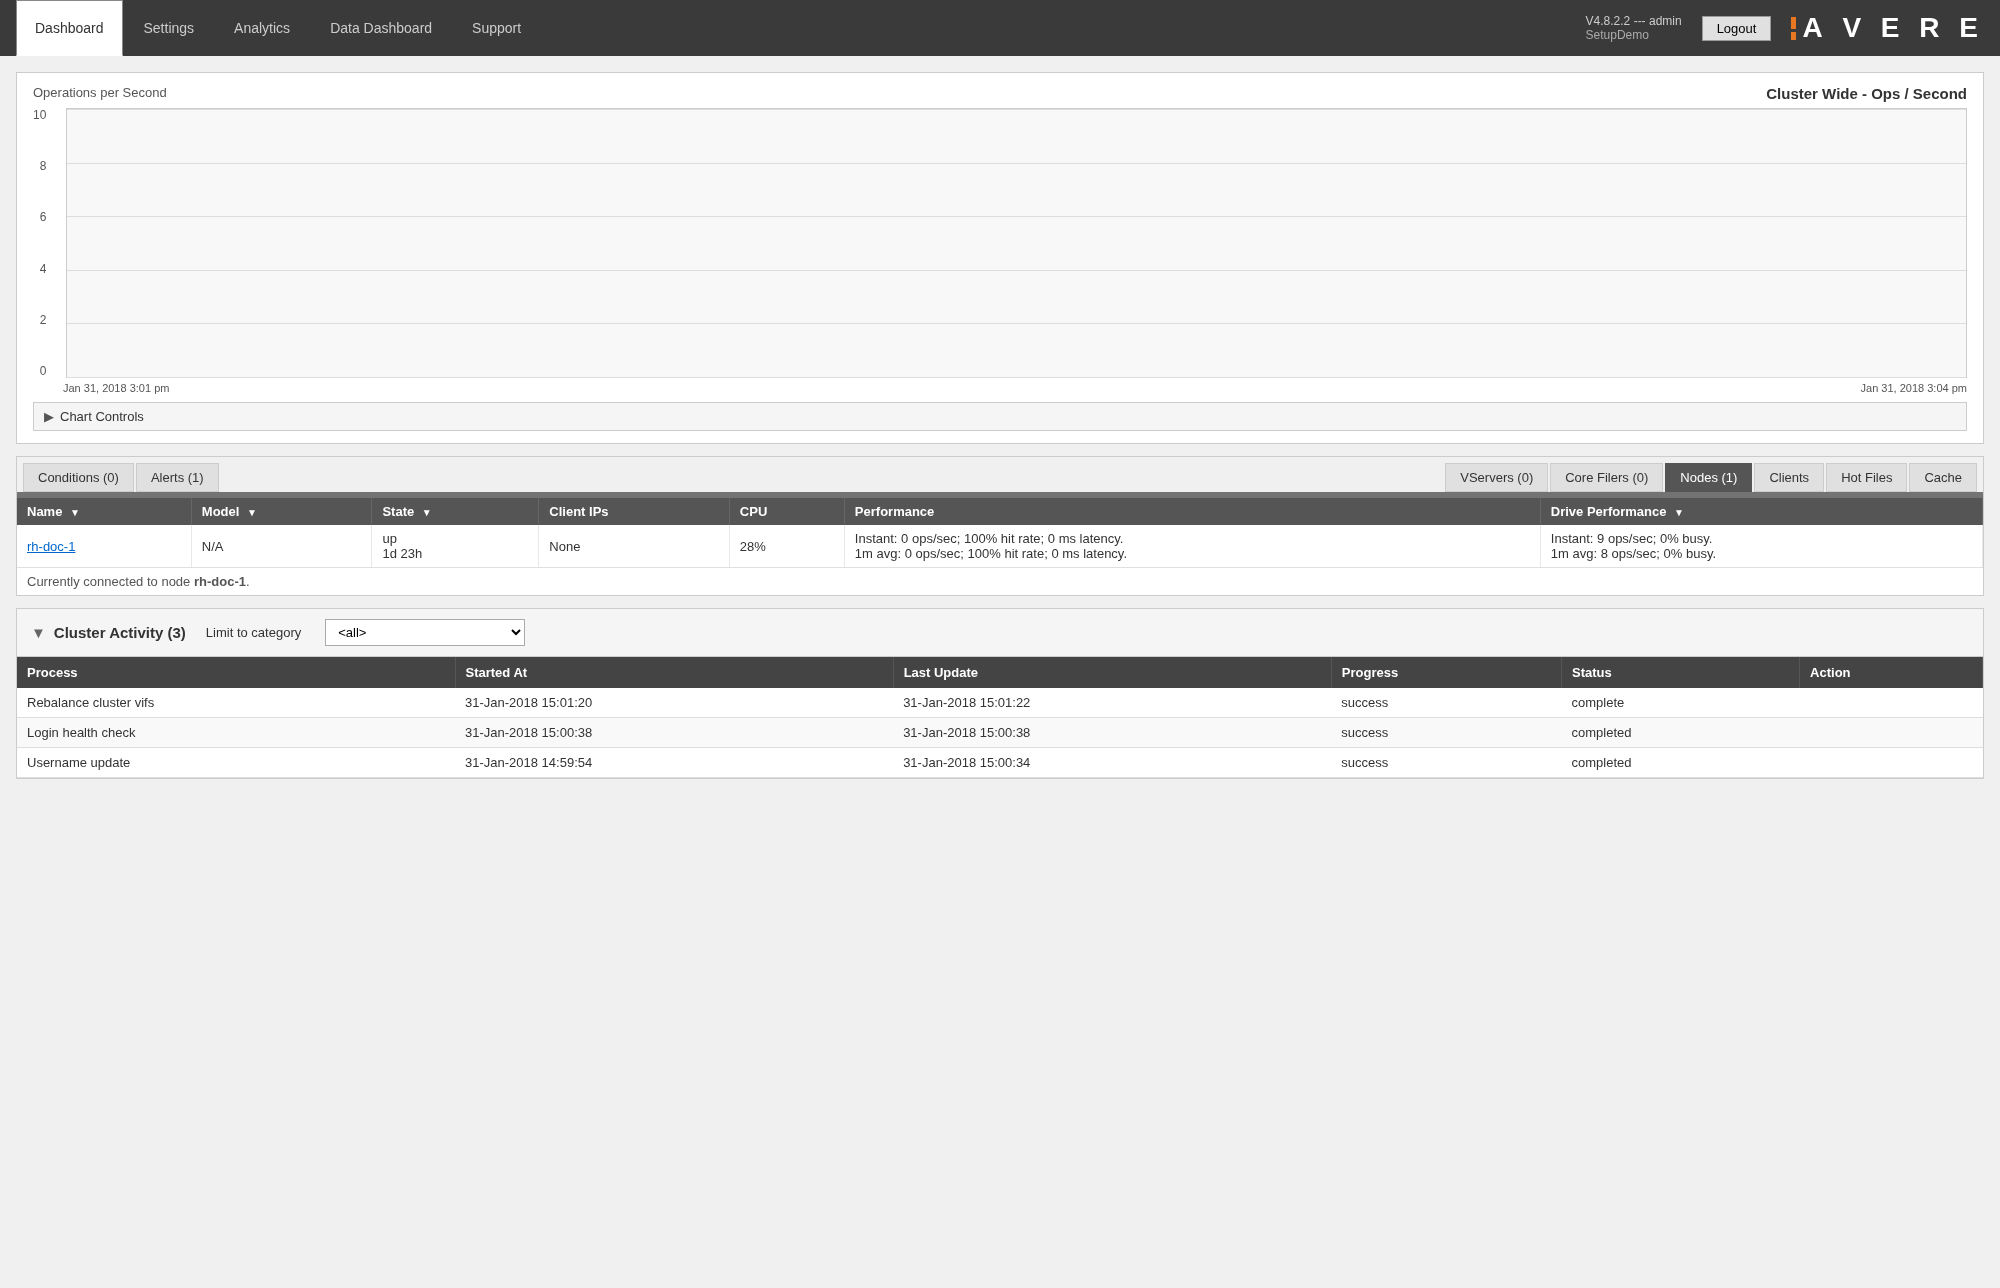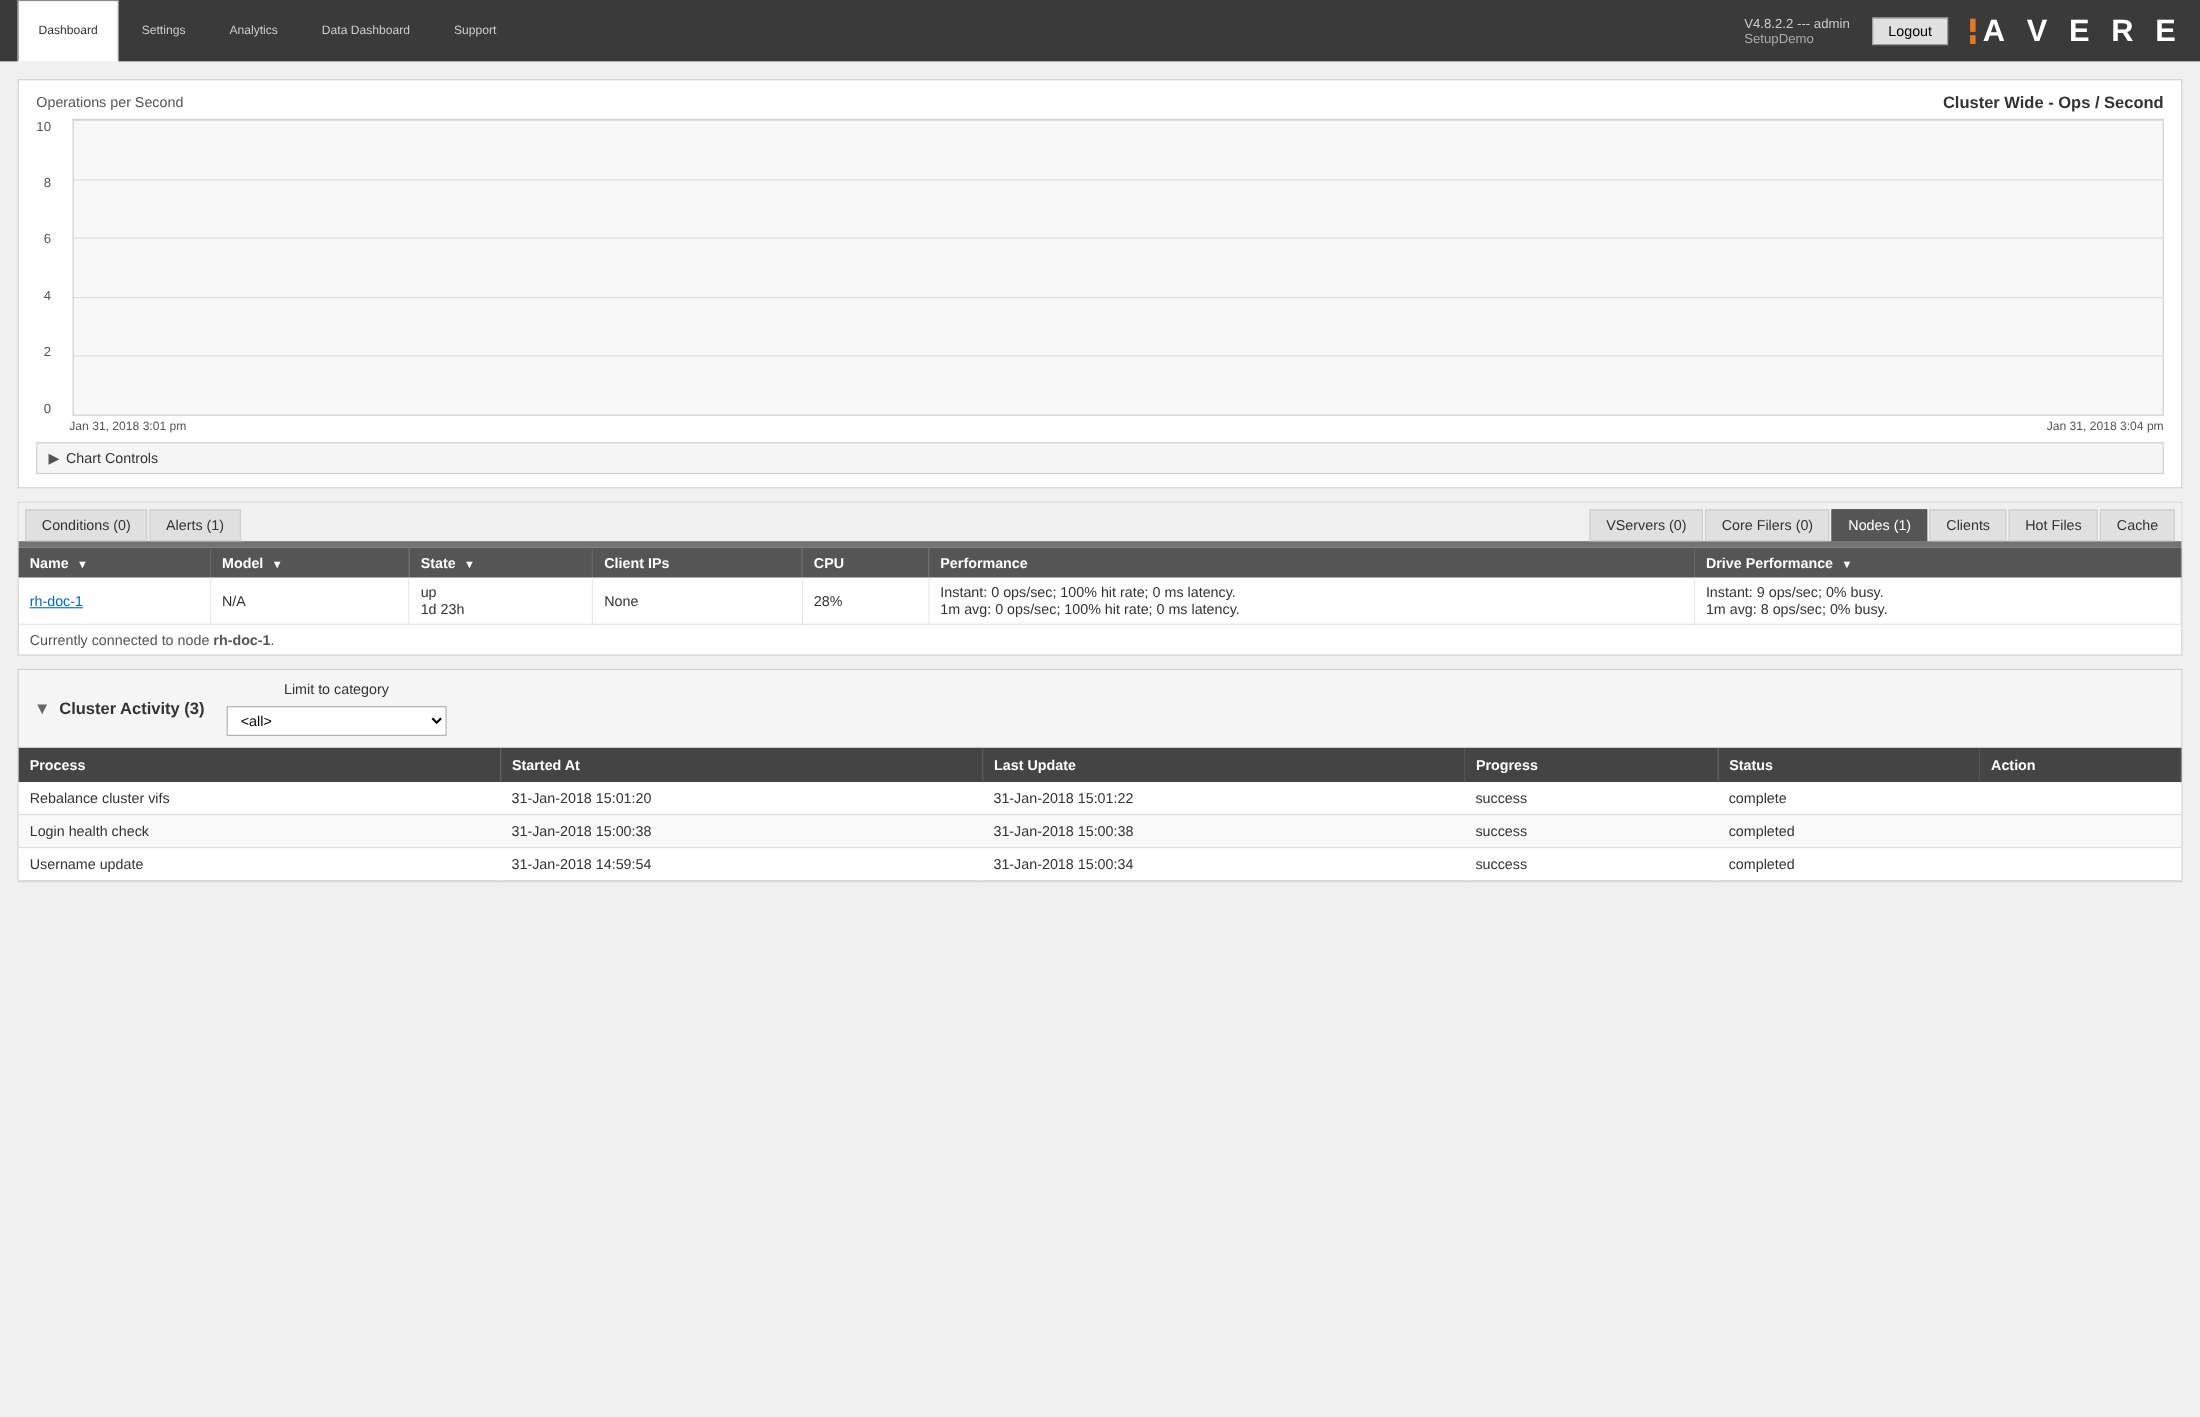--- a/index.html
+++ b/index.html
@@ -16,21 +16,21 @@
     }
     .nav-tabs {
       display: flex;
       align-items: flex-end;
       height: 100%;
     }
     .nav-tab {
       padding: 8px 18px;
       color: #ccc;
       cursor: pointer;
-      font-size: 11px;
+      font-size: 14px;
       border: 1px solid transparent;
       margin-right: 2px;
       height: 56px;
       display: flex;
       align-items: center;
     }
     .nav-tab.active {
       background: #fff;
       color: #333;
       border-color: #888;
@@ -218,23 +218,22 @@
       display: flex;
       align-items: center;
       gap: 8px;
       font-size: 15px;
       font-weight: bold;
     }
     .triangle-down { color: #666; }
     .limit-category {
       display: flex;
       align-items: center;
-      gap: 8px;
-      font-size: 13px;
-      flex-direction: column;
+      gap: 24px;
+      font-size: 13px;
     }
     .limit-select {
       padding: 4px 8px;
       border: 1px solid #aaa;
       background: #fff;
       font-size: 13px;
       min-width: 200px;
     }
     .activity-table {
       width: 100%;

